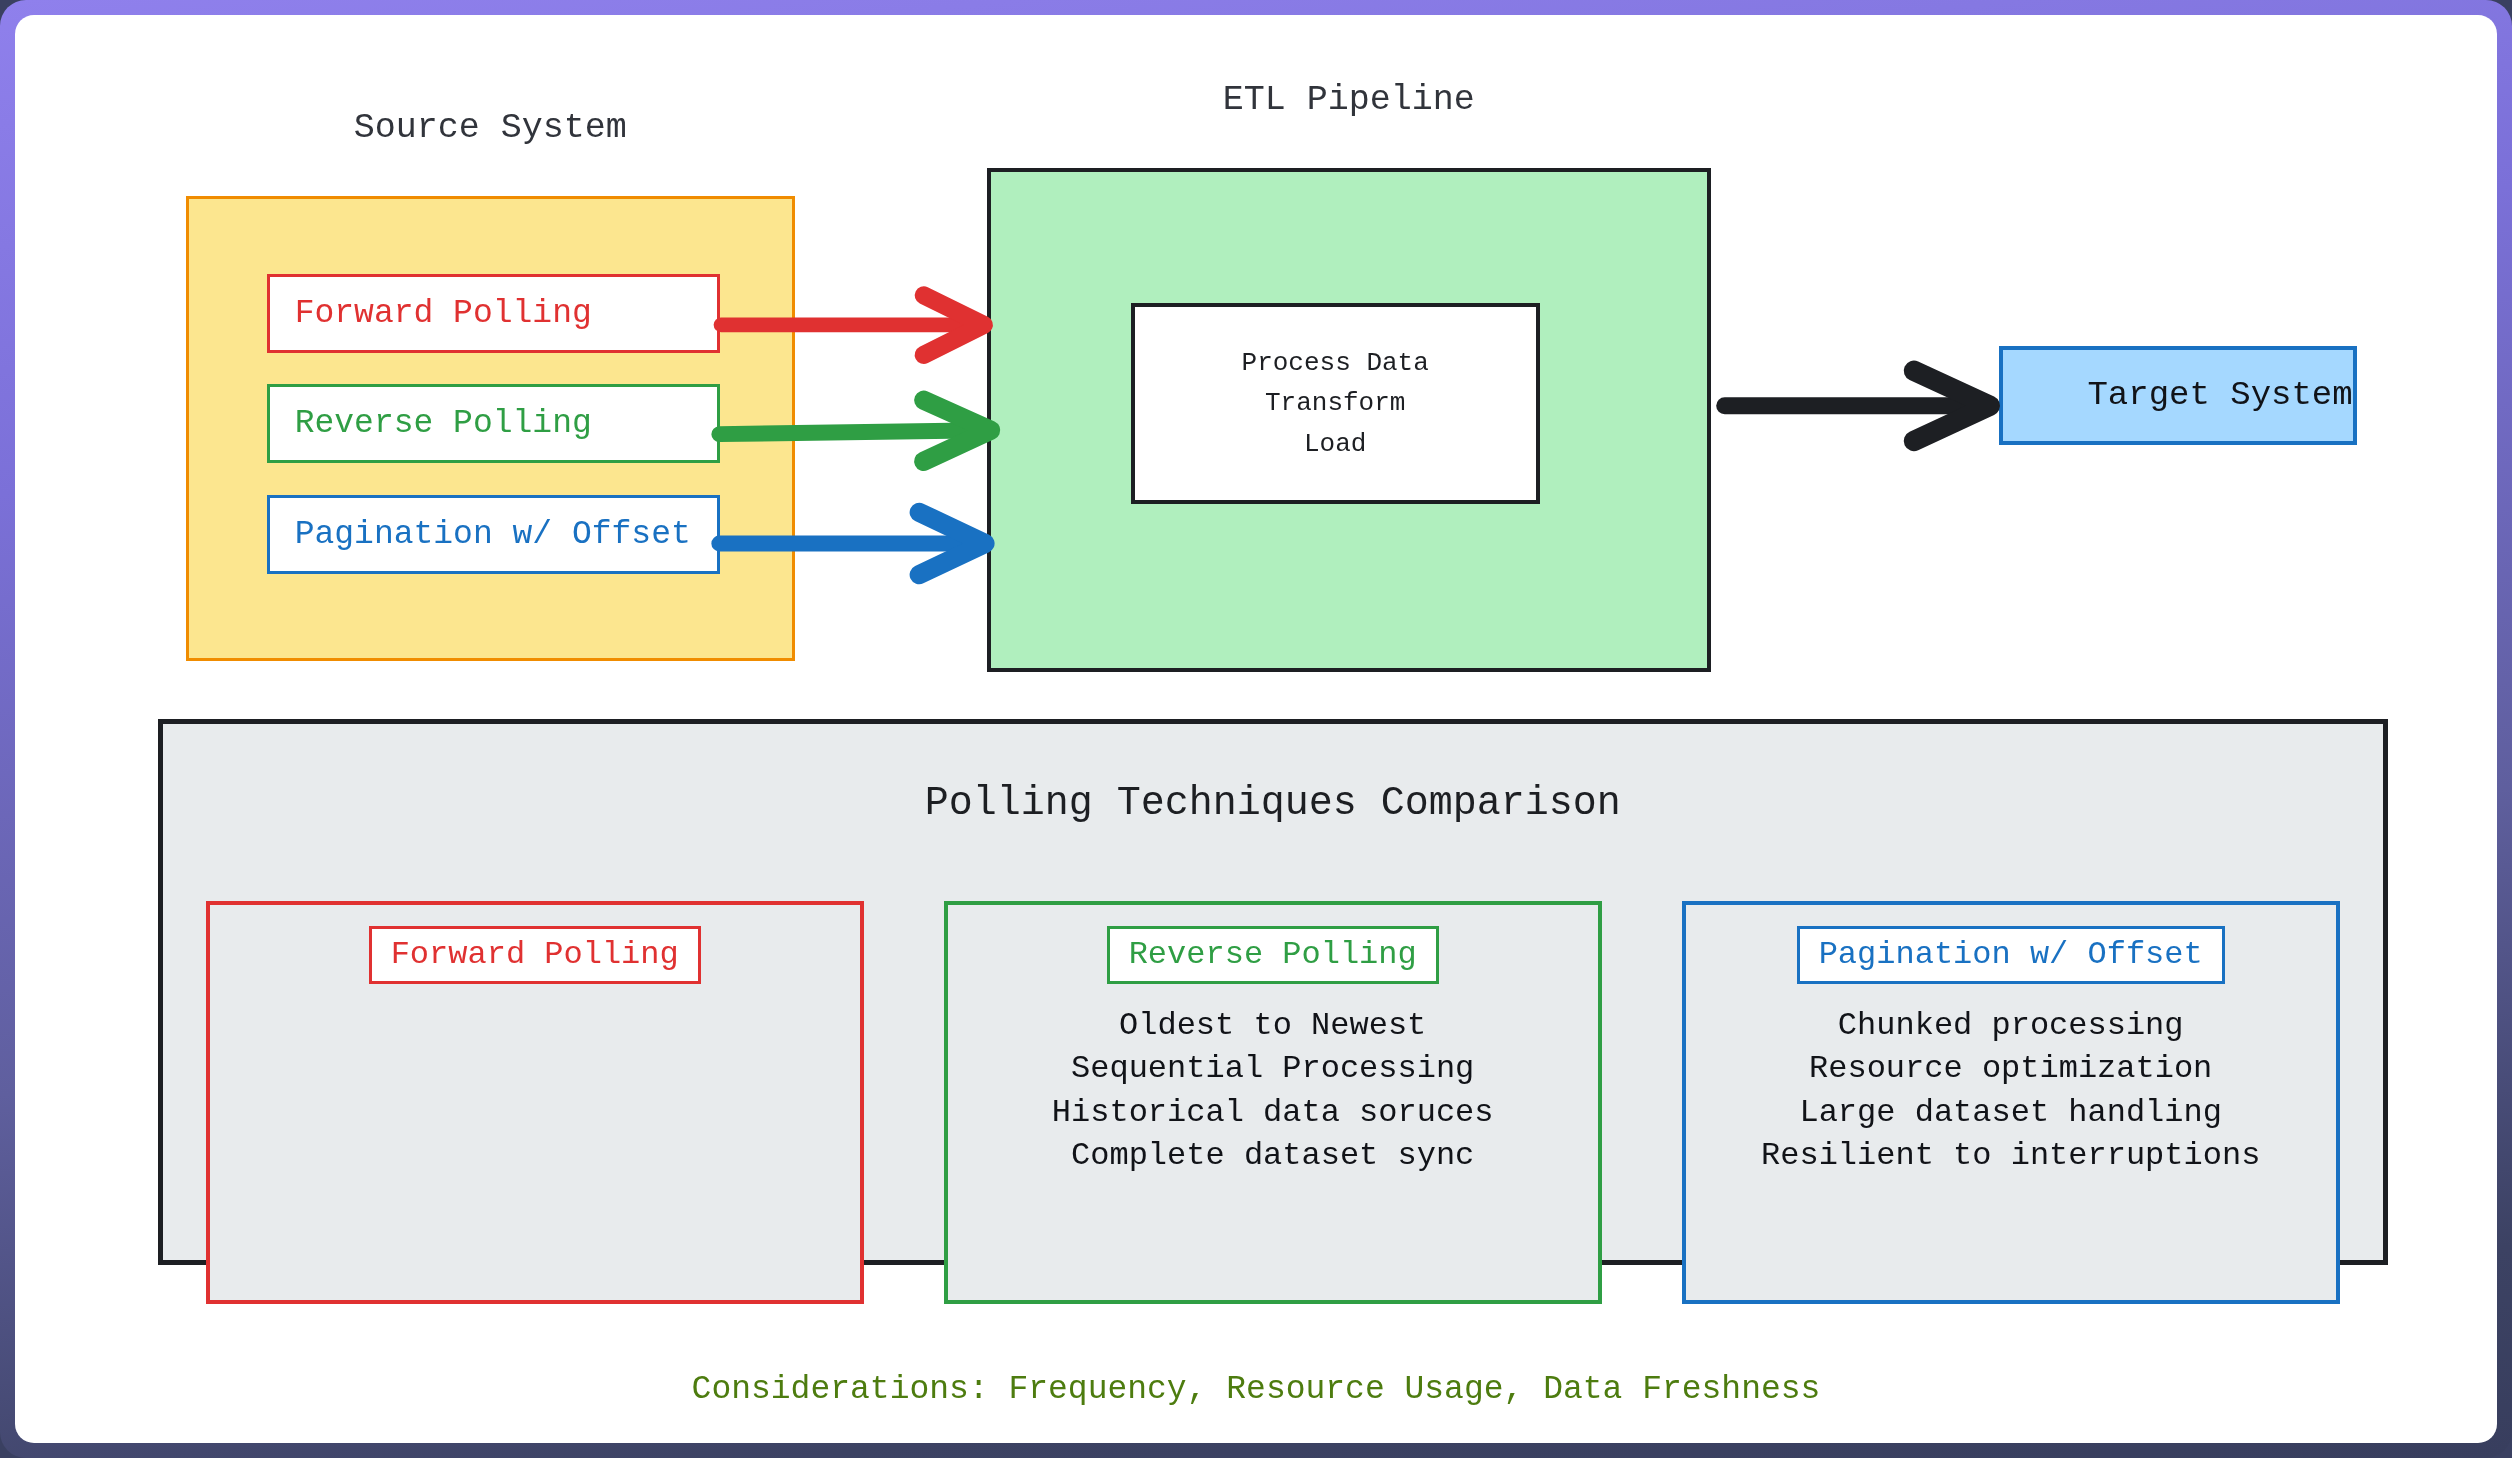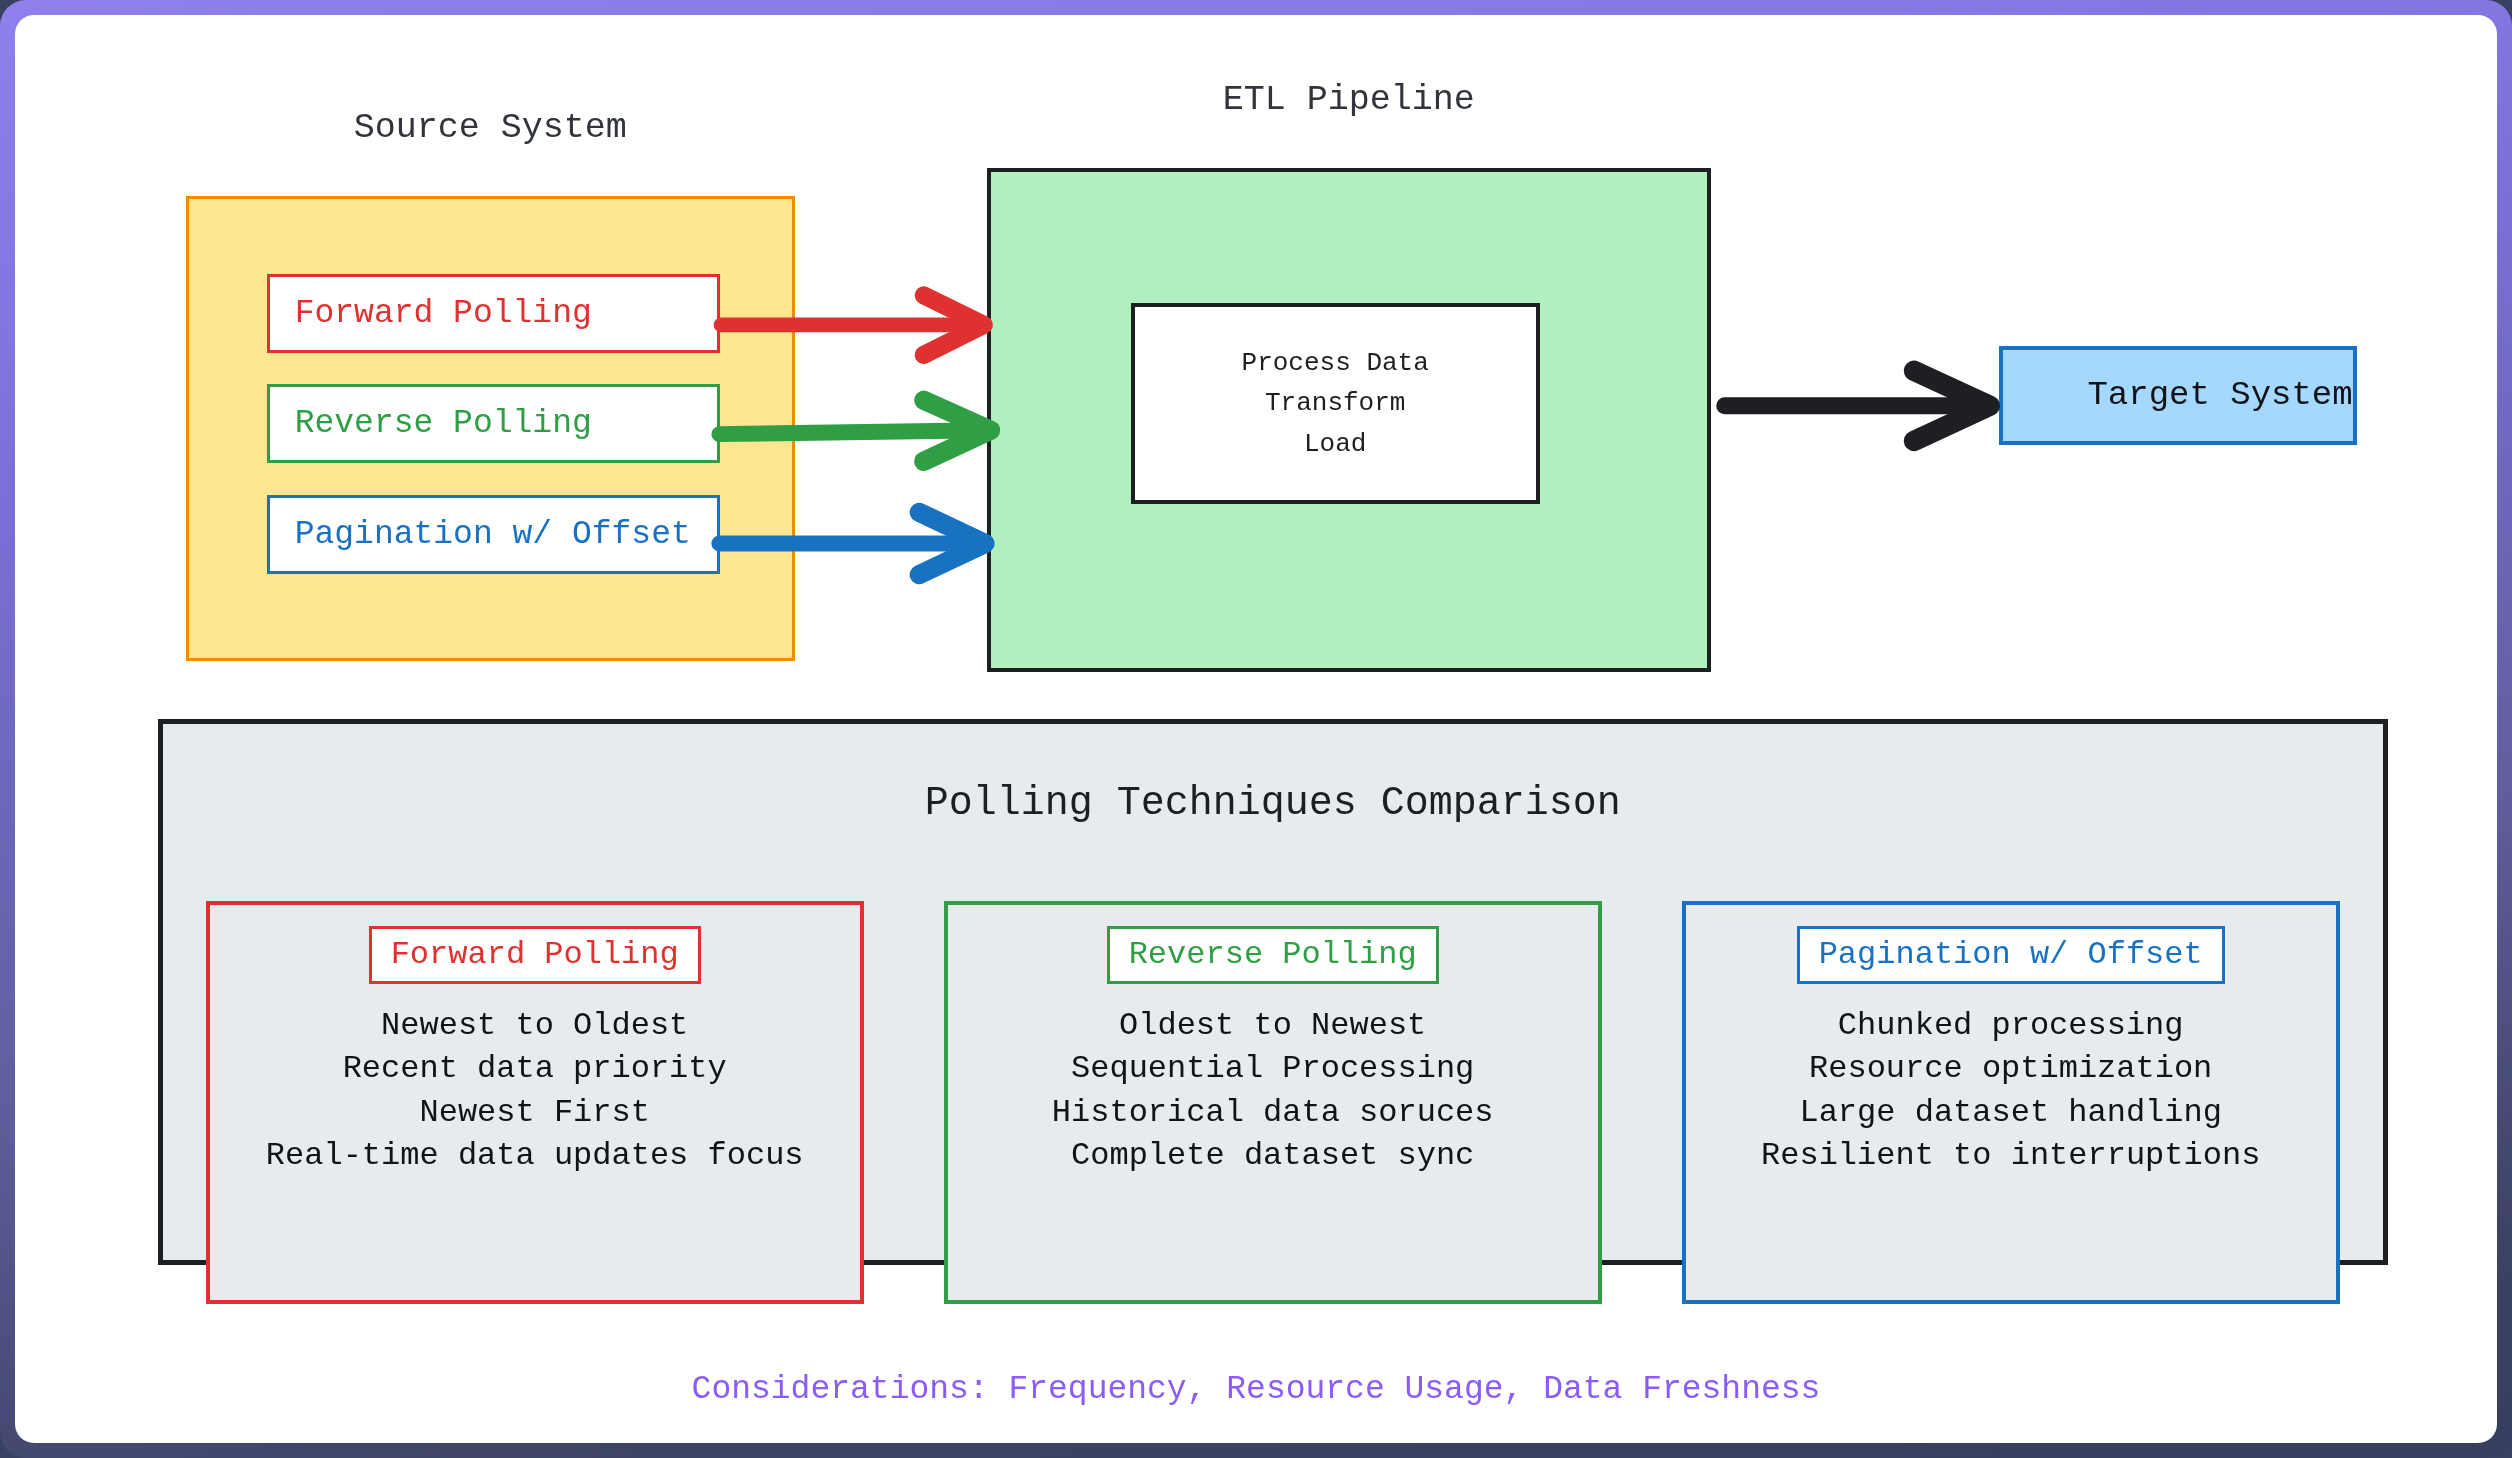--- a/index.html
+++ b/index.html
@@ -198,21 +198,21 @@
     white-space: nowrap;
     text-align: center;
   }
 
   
   #considerations-footer {
     left: 0; right: 0;
     top: 1358px;
     text-align: center;
     font-size: 33px;
-    color: #8b5cf6;
+    color: #4d7c0f;
     line-height: 1;
     white-space: nowrap;
   }
 </style>
 </head>
 <body>
 
 <div id="app-frame">
   <div id="canvas">
 
@@ -271,26 +271,20 @@
     </svg>
 
     <div class="abs" id="comparison-panel">
 
       <div id="comparison-title">Polling Techniques Comparison</div>
 
       <div id="comparison-cards">
 
         <div class="compare-card red">
           <div class="card-heading">Forward Polling</div>
-          <div class="card-points">
-            <span>Newest to Oldest</span>
-            <span>Recent data priority</span>
-            <span>Newest First</span>
-            <span>Real-time data updates focus</span>
-          </div>
         </div>
 
         <div class="compare-card green">
           <div class="card-heading">Reverse Polling</div>
           <div class="card-points">
             <span>Oldest to Newest</span>
             <span>Sequential Processing</span>
             <span>Historical data soruces</span>
             <span>Complete dataset sync</span>
           </div>

